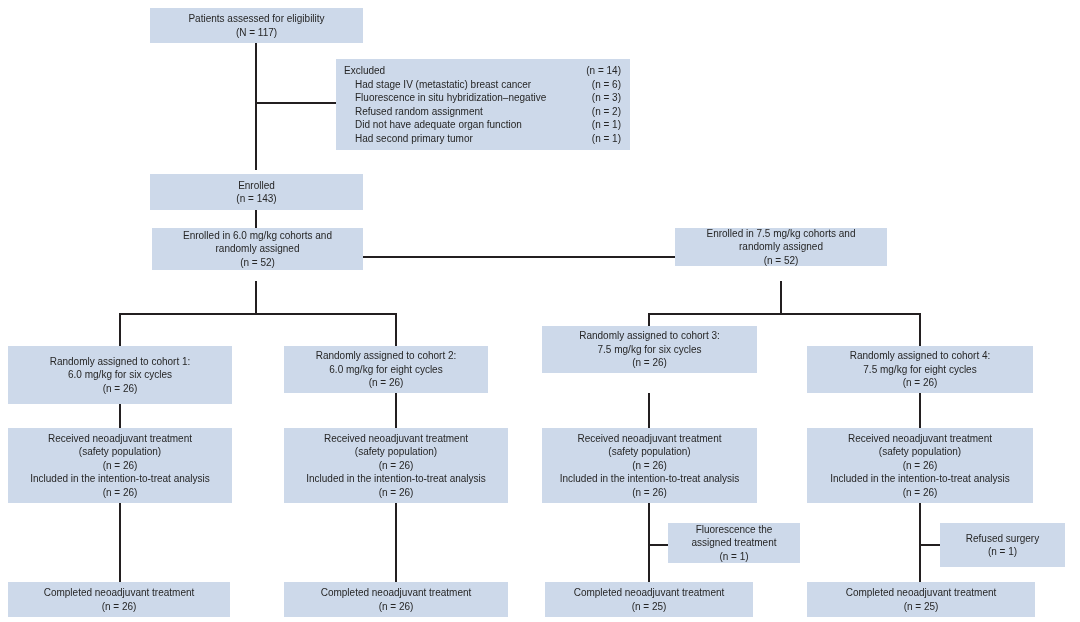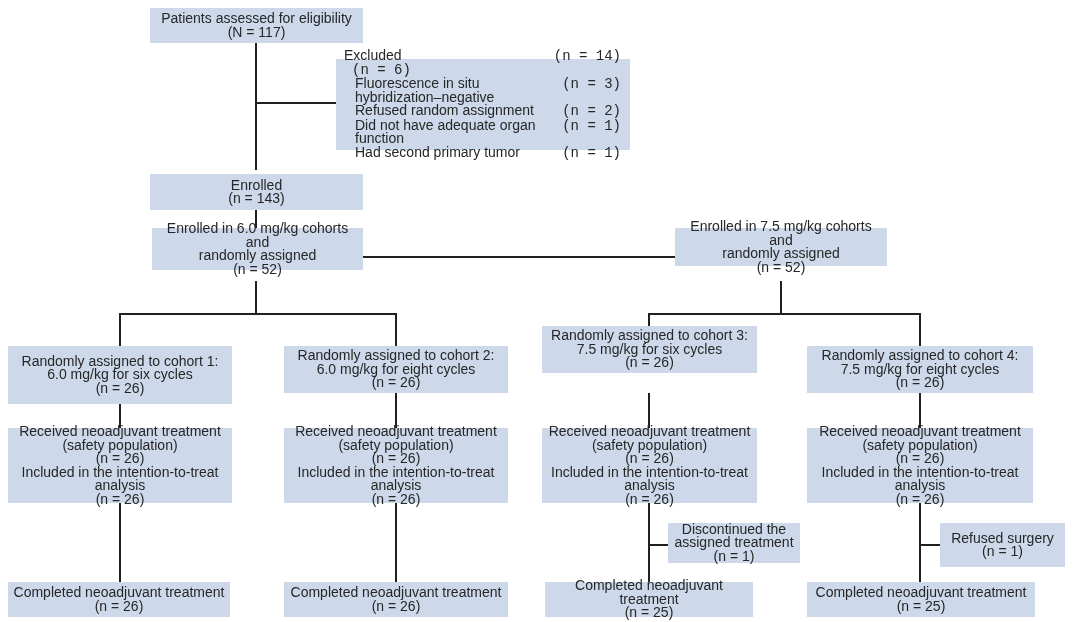--- a/index.html
+++ b/index.html
@@ -17,21 +17,21 @@
     position:relative;
     width:1080px;
     height:622px;
     background:var(--background);
     overflow:hidden;
   }
   .node{
     position:absolute;
     background:var(--box-fill);
     color:var(--text-color);
-    font-size:14px;
+    font-size:10px;
     line-height:13.5px;
     display:flex;
     flex-direction:column;
     justify-content:center;
     align-items:center;
     text-align:center;
     padding:2px 4px;
   }
   .node.list{
     align-items:stretch;
@@ -39,21 +39,21 @@
     text-align:left;
     padding:4px 9px 4px 8px;
   }
   .lrow{
     display:flex;
     justify-content:space-between;
     align-items:baseline;
     gap:16px;
   }
   .lrow .indent{padding-left:11px;}
-  .lrow .count{padding-left:8px;white-space:nowrap;font-family:Liberation Mono, monospace;}
+  .lrow .count{padding-left:8px;white-space:nowrap;}
   .vline,.hline{
     position:absolute;
     background:var(--line-color);
   }
   .vline{width:2px;}
   .hline{height:2px;}
 </style>
 </head>
 <body>
 
@@ -86,20 +86,21 @@
     <div>Patients assessed for eligibility</div>
     <div>(N = 117)</div>
   </div>
 
   <div class="node list" style="left:336px;top:59px;width:294px;height:91px">
     <div class="lrow">
       <span>Excluded</span>
       <span class="count">(n = 14)</span>
     </div>
     <div class="lrow">
+      <span class="indent">Had stage IV (metastatic) breast cancer</span>
       <span class="count">(n = 6)</span>
     </div>
     <div class="lrow">
       <span class="indent">Fluorescence in situ hybridization–negative</span>
       <span class="count">(n = 3)</span>
     </div>
     <div class="lrow">
       <span class="indent">Refused random assignment</span>
       <span class="count">(n = 2)</span>
     </div>
@@ -127,21 +128,21 @@
     <div>Enrolled in 7.5 mg/kg cohorts and</div>
     <div>randomly assigned</div>
     <div>(n = 52)</div>
   </div>
 
   <div class="node" style="left:8px;top:346px;width:224px;height:58px">
     <div>Randomly assigned to cohort 1:</div>
     <div>6.0 mg/kg for six cycles</div>
     <div>(n = 26)</div>
   </div>
-  <div class="node" style="left:284px;top:346px;width:224px;height:47px">
+  <div class="node" style="left:284px;top:346px;width:204px;height:47px">
     <div>Randomly assigned to cohort 2:</div>
     <div>6.0 mg/kg for eight cycles</div>
     <div>(n = 26)</div>
   </div>
   <div class="node" style="left:542px;top:326px;width:215px;height:47px">
     <div>Randomly assigned to cohort 3:</div>
     <div>7.5 mg/kg for six cycles</div>
     <div>(n = 26)</div>
   </div>
   <div class="node" style="left:807px;top:346px;width:226px;height:47px">
@@ -173,21 +174,21 @@
   </div>
   <div class="node" style="left:807px;top:428px;width:226px;height:75px">
     <div>Received neoadjuvant treatment</div>
     <div>(safety population)</div>
     <div>(n = 26)</div>
     <div>Included in the intention-to-treat analysis</div>
     <div>(n = 26)</div>
   </div>
 
   <div class="node" style="left:668px;top:523px;width:132px;height:40px">
-    <div>Discontinued the</div>
+    <div>Fluorescence the</div>
     <div>assigned treatment</div>
     <div>(n = 1)</div>
   </div>
   <div class="node" style="left:940px;top:523px;width:125px;height:44px">
     <div>Refused surgery</div>
     <div>(n = 1)</div>
   </div>
 
   <div class="node" style="left:8px;top:582px;width:222px;height:35px">
     <div>Completed neoadjuvant treatment</div>

